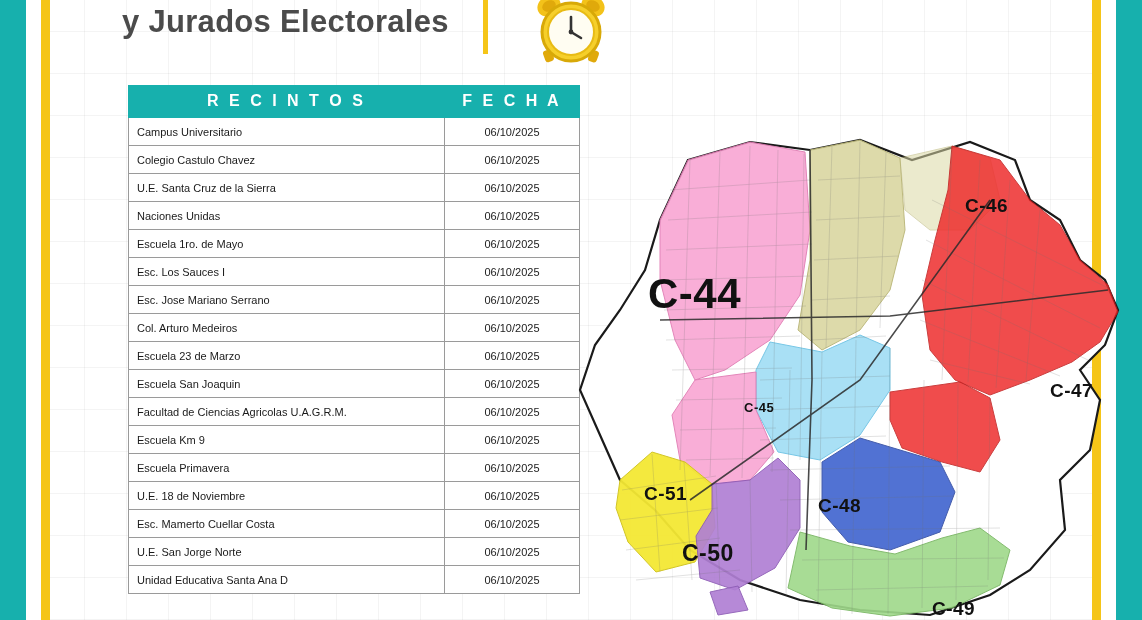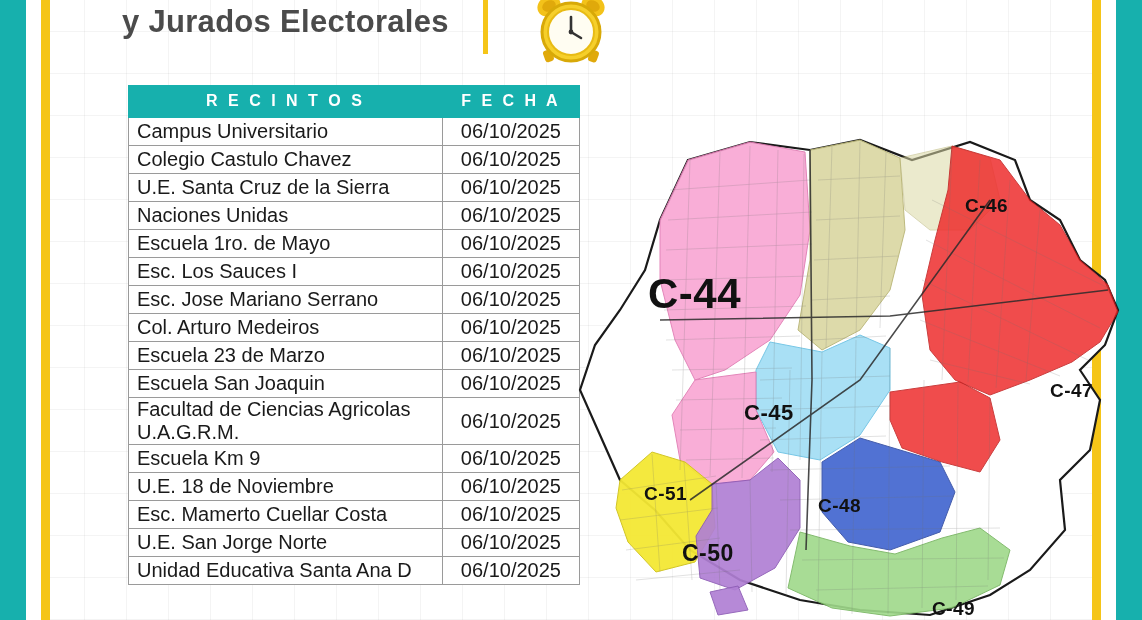--- a/index.html
+++ b/index.html
@@ -123,21 +123,21 @@
     color: #ffffff;
     font-size: 16px;
     font-weight: bold;
     letter-spacing: 3px;
     text-align: center;
     padding: 6px 0 7px 0;
     border: 1px solid #17b0ad;
   }
   table.recintos td {
     border: 1px solid #9a9a9a;
-    font-size: 20px;
+    font-size: 11px;
     color: #1a1a1a;
     height: 27px;
     padding: 0 8px;
     background: #ffffff;
   }
   table.recintos td.fecha {
     text-align: center;
     width: 122px;
   }
   table.recintos th.col-recintos { width: 330px; }
@@ -153,21 +153,21 @@
     overflow: hidden;
   }
   .map-svg { display: block; }
   .map-label {
     position: absolute;
     font-weight: bold;
     color: #111111;
     letter-spacing: 0.5px;
   }
   .lbl-c44 { font-size: 42px; left: 88px;  top: 190px; }
-  .lbl-c45 { font-size: 22px; left: 184px; top: 320px; }
+  .lbl-c45 { font-size: 13px; left: 184px; top: 320px; }
   .lbl-c46 { font-size: 19px; left: 405px; top: 115px; }
   .lbl-c47 { font-size: 19px; left: 490px; top: 300px; }
   .lbl-c48 { font-size: 19px; left: 258px; top: 415px; }
   .lbl-c49 { font-size: 19px; left: 372px; top: 518px; }
   .lbl-c50 { font-size: 23px; left: 122px; top: 460px; }
   .lbl-c51 { font-size: 19px; left: 84px;  top: 403px; }
 </style>
 </head>
 <body>
 
@@ -258,20 +258,24 @@
         <tr>
             <td>Escuela San Joaquin</td>
             <td class="fecha">06/10/2025</td>
           </tr>
         <tr>
             <td>Facultad de Ciencias Agricolas U.A.G.R.M.</td>
             <td class="fecha">06/10/2025</td>
           </tr>
         <tr>
             <td>Escuela Km 9</td>
+            <td class="fecha">06/10/2025</td>
+          </tr>
+        <tr>
+            <td>Escuela Primavera</td>
             <td class="fecha">06/10/2025</td>
           </tr>
         <tr>
             <td>U.E. 18 de Noviembre</td>
             <td class="fecha">06/10/2025</td>
           </tr>
         <tr>
             <td>Esc. Mamerto Cuellar Costa</td>
             <td class="fecha">06/10/2025</td>
           </tr>

